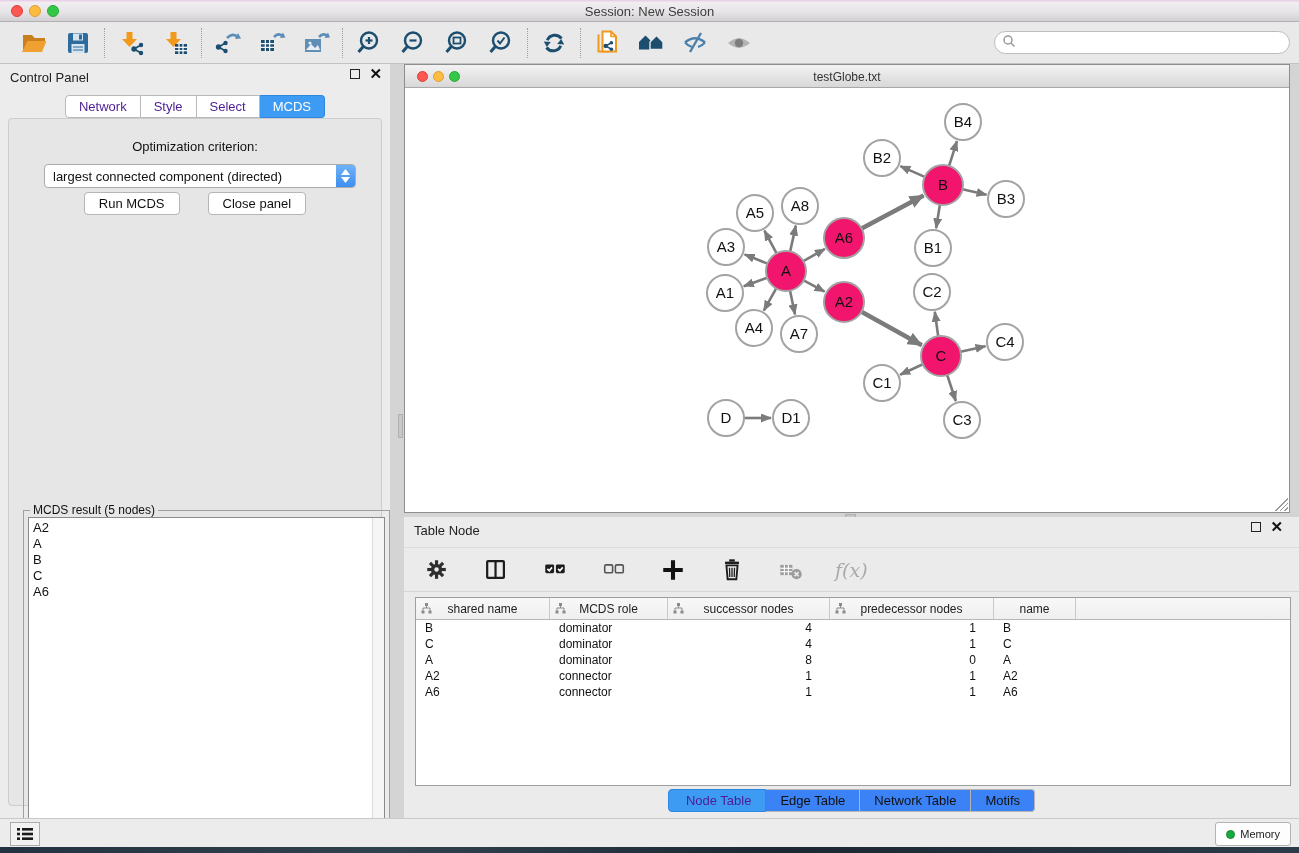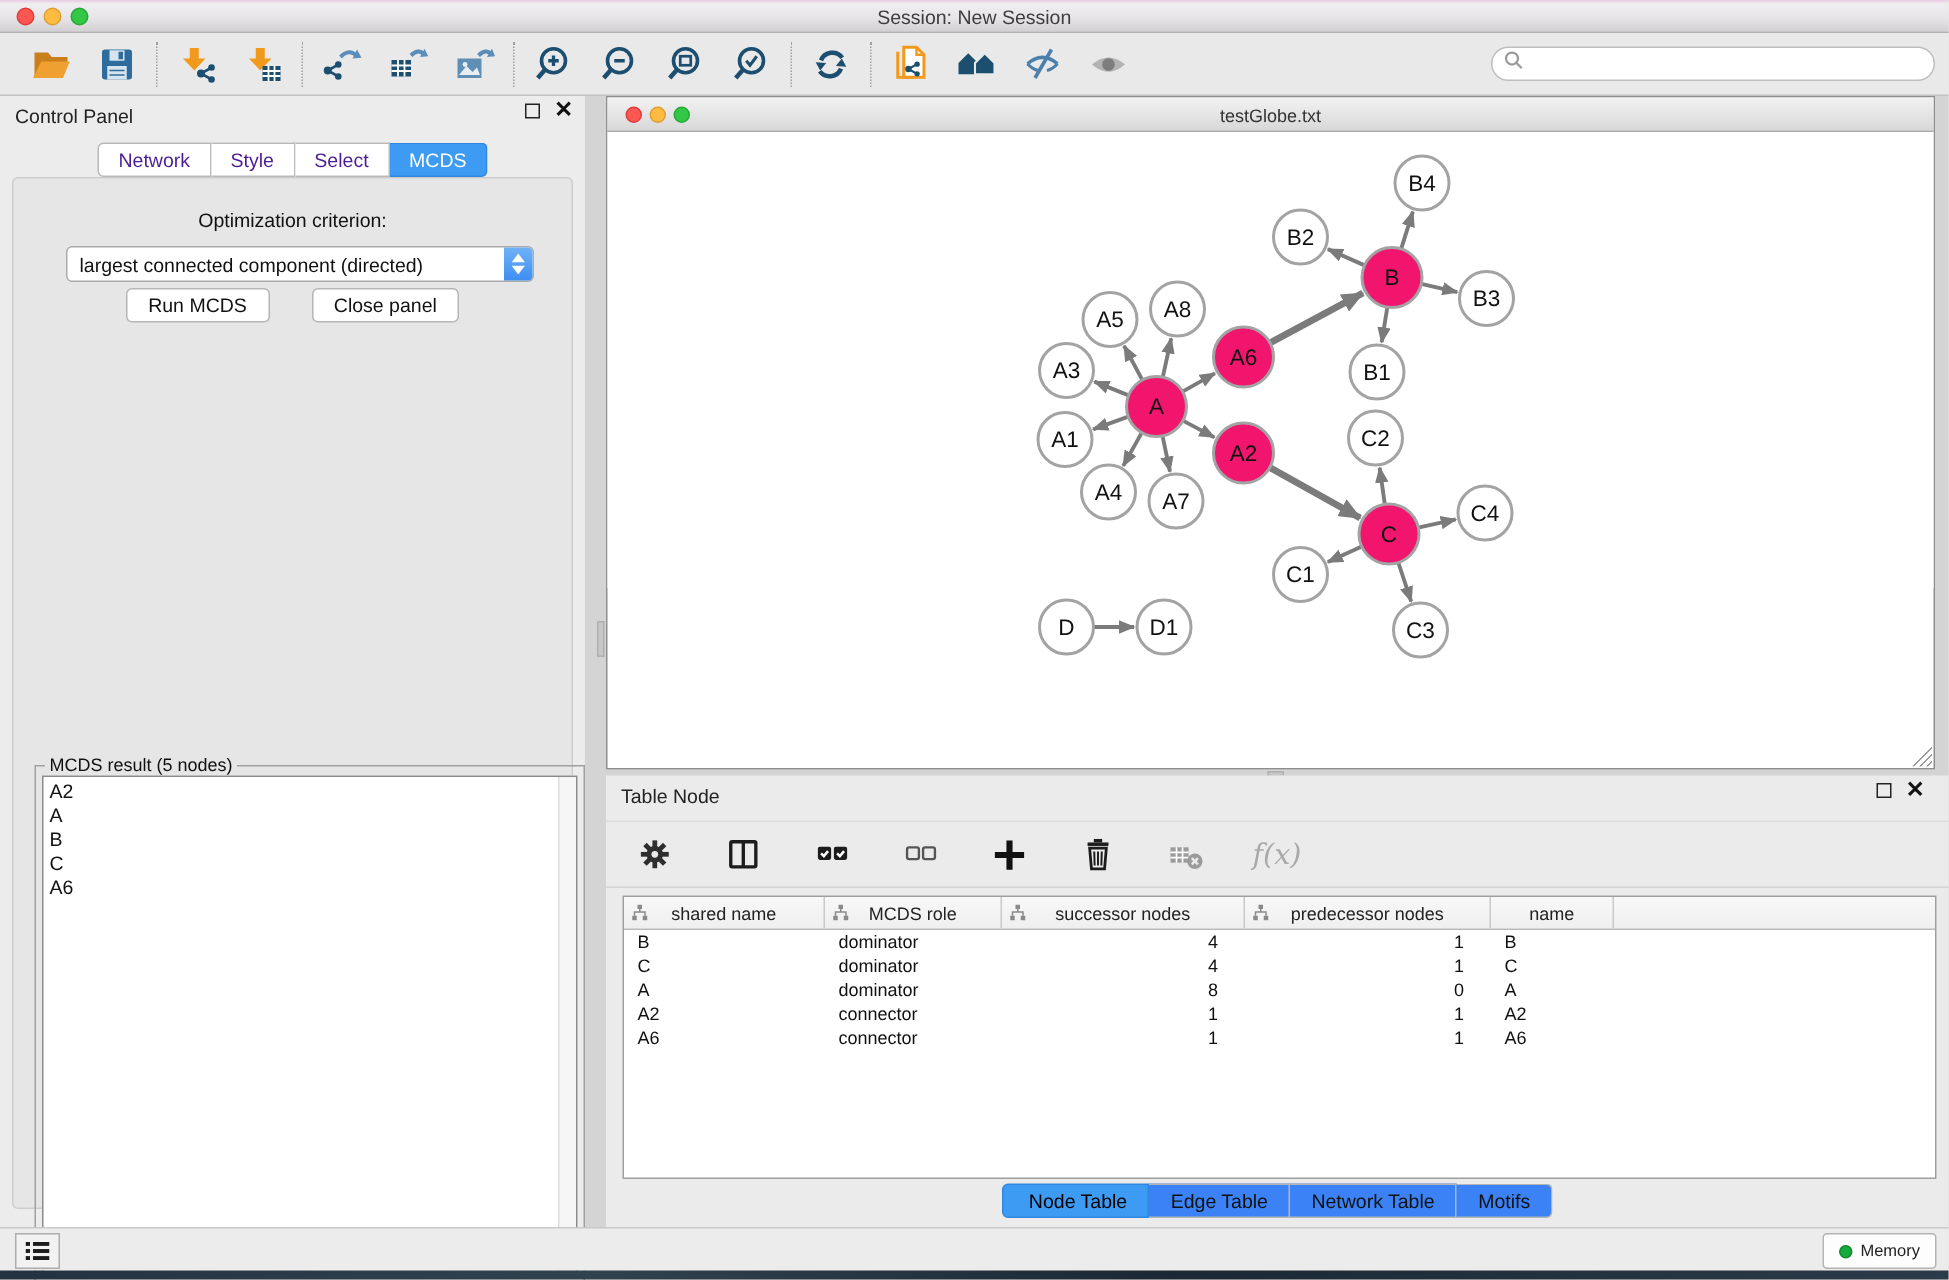--- a/index.html
+++ b/index.html
@@ -63,21 +63,21 @@
     border-left:1px solid #ddd; }
   .result-item { line-height:16px; }
   
   .desktop { position:absolute; left:390px; top:0; width:909px; height:754px; background:#d4d4d4; }
   .net-window { position:absolute; left:14px; top:0; width:886px; height:449px;
     background:#fff; border:1px solid #8e8e8e; }
   .net-titlebar { position:absolute; left:0; top:0; width:100%; height:23px;
     background:linear-gradient(#f2f2f2,#d8d8d8); border-bottom:1px solid #a8a8a8; }
   .net-titlebar .tl { top:6px; width:11px; height:11px; }
   .net-title { position:absolute; width:100%; text-align:center; top:5px; font-size:12px; color:#333; }
-  .net-canvas { position:absolute; left:0; top:23px; width:884px; height:304px; background:#fff; }
+  .net-canvas { position:absolute; left:0; top:23px; width:884px; height:304px; background:#fff;padding-left:15px; }
   .resize-grip { position:absolute; right:1px; bottom:1px; width:13px; height:13px;
     background:
      linear-gradient(135deg, transparent 48%, #9a9a9a 48%, #9a9a9a 54%, transparent 54%) ,
      linear-gradient(135deg, transparent 66%, #9a9a9a 66%, #9a9a9a 72%, transparent 72%),
      linear-gradient(135deg, transparent 84%, #9a9a9a 84%, #9a9a9a 90%, transparent 90%); }
   .mini-vscroll { position:absolute; left:8px; top:350px; width:5px; height:24px; background:#c7c7c7;
     border:1px solid #b0b0b0; }
   .mini-hscroll { position:absolute; left:455px; top:450px; width:11px; height:5px; background:#c7c7c7;
     border:1px solid #b0b0b0; }
   
@@ -98,21 +98,21 @@
   .th .hier { position:absolute; left:5px; top:5px; }
   .trow { display:flex; height:16px; }
   .td { font-size:12px; color:#111; line-height:16px; white-space:nowrap; overflow:hidden; }
   .td.l { padding-left:9px; text-align:left; }
   .td.r { padding-right:18px; text-align:right; }
   .bottom-tabs { position:absolute; left:0; top:272px; width:100%; display:flex; justify-content:center; }
   .bt-tab { font-size:13px; padding:3px 14px; height:23px; background:#3b82f6;
     border:1px solid #b5b5b5; border-left:none; color:#111; }
   .bt-tab:first-child { border-left:1px solid #b5b5b5; border-radius:4px 0 0 4px; }
   .bt-tab:last-child { border-radius:0 4px 4px 0; }
-  .bt-tab.active { background:#3e9bf4; border-color:#2f87e0; color:#000000;padding-left:17px; }
+  .bt-tab.active { background:#3e9bf4; border-color:#2f87e0; color:#4c1d95;padding-left:17px; }
   
   .statusbar { position:absolute; left:0; top:818px; width:1299px; height:29px;
     background:#ececec; border-top:1px solid #c9c9c9; }
   .list-btn { position:absolute; left:10px; top:3px; width:30px; height:24px; background:#f2f2f2;
     border:1px solid #adadad; display:flex; align-items:center; justify-content:center; }
   .memory-btn { position:absolute; right:8px; top:3px; height:24px; background:#fdfdfd;
     border:1px solid #b3b3b3; border-radius:3px; display:flex; align-items:center;
     gap:5px; padding:0 10px; font-size:11px; color:#222; }
   .mem-dot { width:9px; height:9px; border-radius:50%; background:#17a93b; border:1px solid #0e8a2d; }
   .wallpaper { position:absolute; left:0; top:847px; width:1299px; height:6px;

